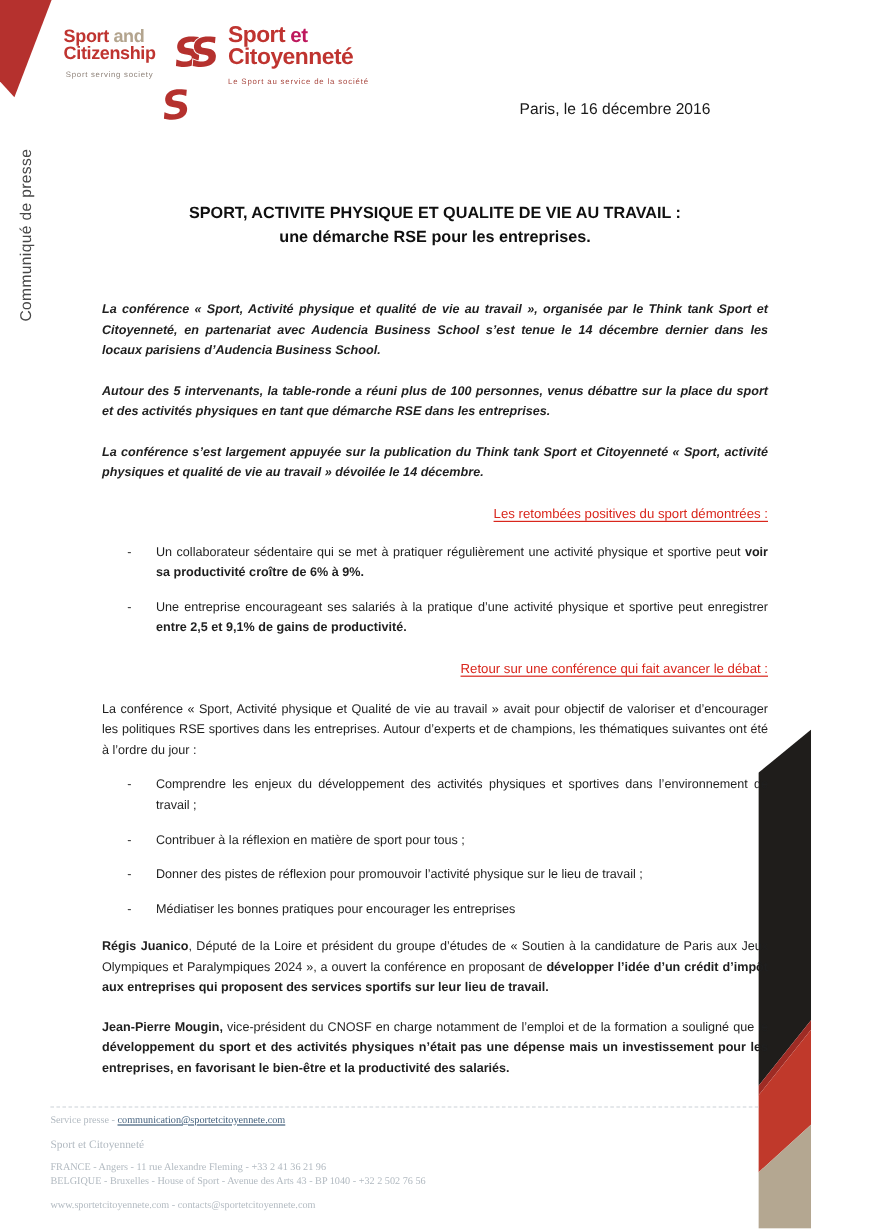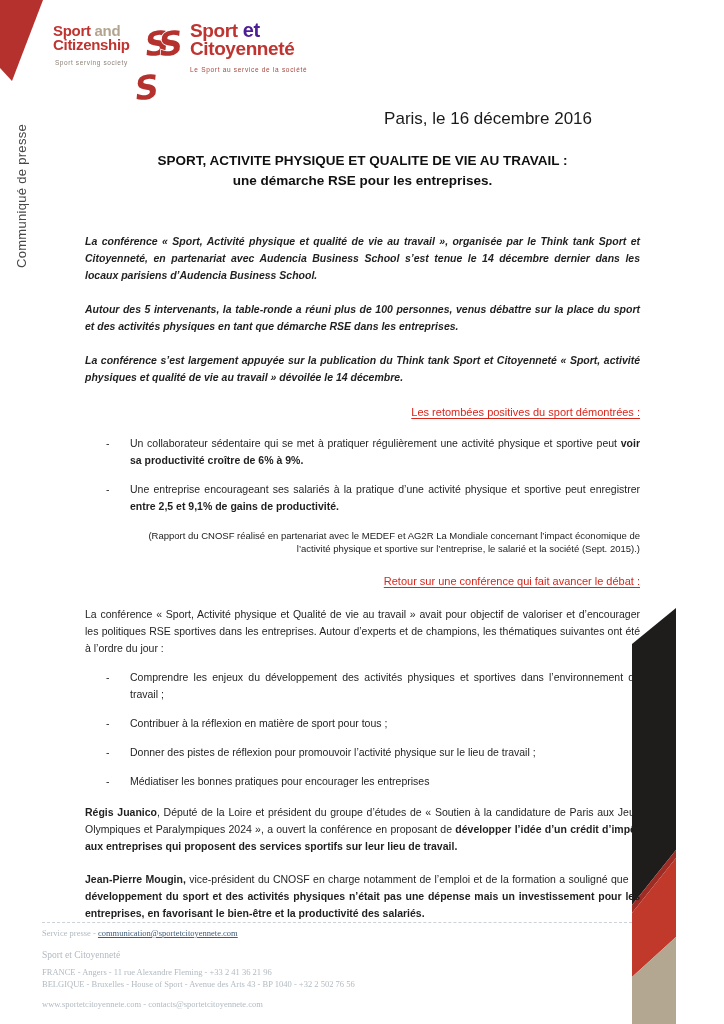--- a/index.html
+++ b/index.html
@@ -17,32 +17,32 @@
   .logo-en .tag{font-size:6.5px;color:#8e8279;letter-spacing:0.6px;margin-top:4px;text-align:center;}
   .sss-icon{position:absolute;left:145px;top:22px;width:42px;height:48px;}
   .sss-icon span{
     display:inline-block;font-family:"DejaVu Sans",sans-serif;font-style:italic;font-weight:900;
     font-size:33px;line-height:44px;color:#b5312e;margin-left:-10px;
     -webkit-text-stroke:1.5px #ffffff;paint-order:stroke fill;transform:rotate(-6deg);
   }
   .sss-icon span:first-child{margin-left:0;}
   .logo-fr{position:absolute;left:190px;top:21px;line-height:18px;white-space:nowrap;}
   .logo-fr .l1,.logo-fr .l2{font-weight:700;font-size:19px;color:#bf3430;letter-spacing:-0.4px;}
-  .logo-fr .et{color:#4c1d95;font-weight:700;font-size:20px;}
+  .logo-fr .et{color:#be185d;font-weight:700;font-size:17px;}
   .logo-fr .tag{font-size:6.5px;color:#a8473f;letter-spacing:0.7px;margin-top:3px;}
   
   .side-label{
     position:absolute;left:14px;top:108px;height:160px;
     writing-mode:vertical-rl;transform:rotate(180deg);
     font-size:13px;color:#474747;letter-spacing:0.3px;white-space:nowrap;
   }
   
-  .date-line{position:absolute;right:84px;top:109px;font-size:17px;color:#1a1a1a;}
+  .date-line{position:absolute;right:84px;top:83px;font-size:13px;color:#1a1a1a;}
   
-  .content{position:absolute;left:85px;top:151px;width:555px;font-size:10.5px;line-height:17px;}
+  .content{position:absolute;left:85px;top:168px;width:555px;font-size:10.5px;line-height:17px;}
   .doc-title{text-align:center;font-weight:700;font-size:13.5px;line-height:20px;color:#101010;}
   p{margin:0;text-align:justify;}
   .p-lead{font-weight:700;font-style:italic;}
   .mt-40{margin-top:42px;}
   .mt-17{margin-top:17px;}
   .mt-16{margin-top:16px;}
   .mt-14{margin-top:14px;}
   .mt-8{margin-top:8px;}
   .red-heading{
     margin-top:18px;color:#d9261c;font-size:11px;
@@ -110,21 +110,20 @@
     <p class="p-lead mt-17">Autour des 5 intervenants, la table-ronde a réuni plus de 100 personnes, venus débattre sur la place du sport et des activités physiques en tant que démarche RSE dans les entreprises.</p>
     <p class="p-lead mt-17">La conférence s’est largement appuyée sur la publication du Think tank Sport et Citoyenneté « Sport, activité physiques et qualité de vie au travail » dévoilée le 14 décembre.</p>
 
     <div class="red-heading">Les retombées positives du sport démontrées :</div>
 
     <ul class="dash-list">
       <li><span>Un collaborateur sédentaire qui se met à pratiquer régulièrement une activité physique et sportive peut </span><b>voir sa productivité croître de 6% à 9%.</b></li>
       <li><span>Une entreprise encourageant ses salariés à la pratique d’une activité physique et sportive peut enregistrer </span><b>entre 2,5 et 9,1% de gains de productivité.</b></li>
     </ul>
 
-    <p class="note">(Rapport du CNOSF réalisé en partenariat avec le MEDEF et AG2R La Mondiale concernant l’impact économique de l’activité physique et sportive sur l’entreprise, le salarié et la société (Sept. 2015).)</p>
 
     <div class="red-heading">Retour sur une conférence qui fait avancer le débat :</div>
 
     <p class="mt-16">La conférence « Sport, Activité physique et Qualité de vie au travail » avait pour objectif de valoriser et d’encourager les politiques RSE sportives dans les entreprises. Autour d’experts et de champions, les thématiques suivantes ont été à l’ordre du jour :</p>
 
     <ul class="dash-list mt-8" style="margin-top:8px;">
       <li>Comprendre les enjeux du développement des activités physiques et sportives dans l’environnement de travail ;</li>
       <li>Contribuer à la réflexion en matière de sport pour tous ;</li>
       <li>Donner des pistes de réflexion pour promouvoir l’activité physique sur le lieu de travail ;</li>
       <li>Médiatiser les bonnes pratiques pour encourager les entreprises</li>

